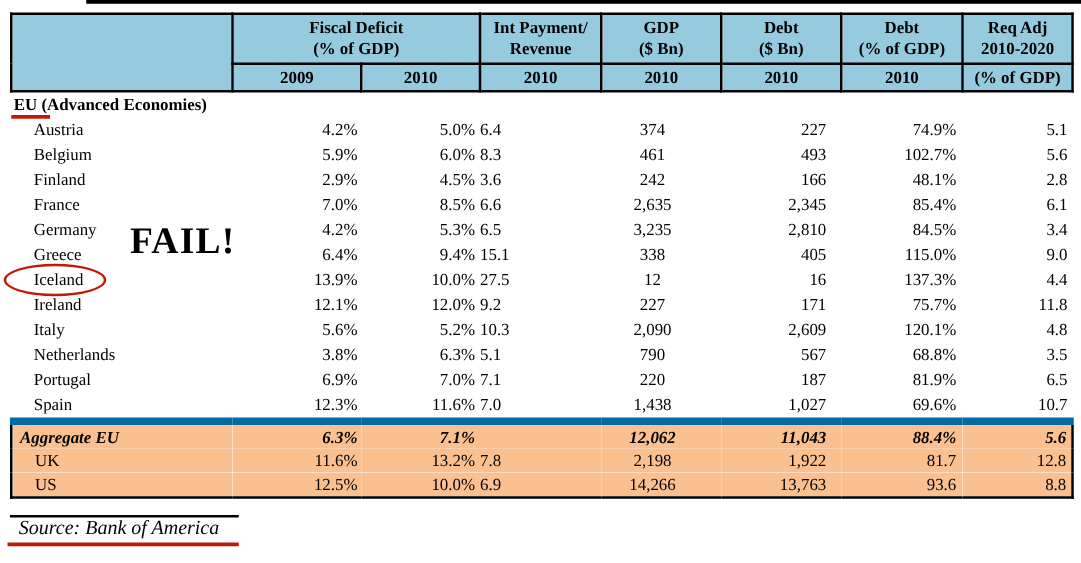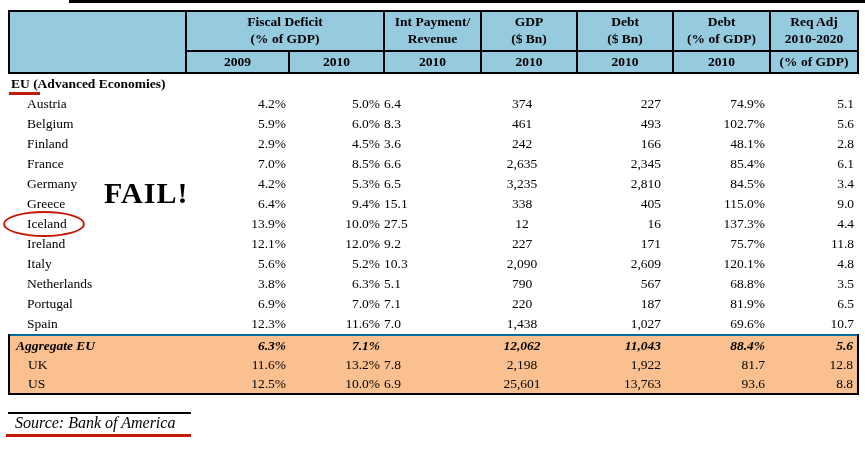--- a/index.html
+++ b/index.html
@@ -19,21 +19,21 @@
   tr.section-row td{font-weight:bold;padding-left:2px;}
   td.country{padding-left:18px;text-align:left;}
   td.fd09{text-align:right;padding-right:3px;}
   td.fd10{text-align:right;padding-right:4px;}
   td.intpay{padding-right:15px;}
   td.gdp{text-align:center;padding-right:14px;}
   td.debt{text-align:right;padding-right:12px;}
   td.debtpct{text-align:right;padding-right:5px;}
   td.reqadj{text-align:right;padding-right:4px;}
   tbody.summary td{background:#FAC090;height:19px;}
-  tbody.summary tr:first-child td{border-top:2px solid #0369a1;}
+  tbody.summary tr:first-child td{border-top:6px solid #0369a1;}
   tbody.summary tr:last-child td{border-bottom:2px solid #000;}
   tbody.summary td:first-child{border-left:2px solid #000;}
   tbody.summary td:last-child{border-right:2px solid #000;}
   tbody.summary tr.agg td{font-weight:bold;font-style:italic;}
   tbody.summary tr.agg td.country{padding-left:6px;}
 
   .fail{position:absolute;left:104px;top:176px;font-size:30px;font-weight:bold;letter-spacing:1px;}
   .ellipse{position:absolute;left:3px;top:211px;width:82px;height:26px;border:2px solid #C21807;border-radius:50%;box-sizing:border-box;}
   .eu-underline{position:absolute;left:9px;top:92px;width:31px;height:3px;background:#C21807;}
   .src-topline{position:absolute;left:8px;top:412px;width:183px;height:2px;background:#000;}
@@ -240,21 +240,21 @@
         <td class="gdp">2,198</td>
         <td class="debt">1,922</td>
         <td class="debtpct">81.7</td>
         <td class="reqadj">12.8</td>
       </tr>
       <tr>
         <td class="country">US</td>
         <td class="fd09">12.5%</td>
         <td class="fd10">10.0%</td>
         <td class="intpay">6.9</td>
-        <td class="gdp">25,601</td>
+        <td class="gdp">14,266</td>
         <td class="debt">13,763</td>
         <td class="debtpct">93.6</td>
         <td class="reqadj">8.8</td>
       </tr>
     </tbody>
 </table>
 
 <div class="fail">FAIL!</div>
 <div class="ellipse"></div>
 <div class="eu-underline"></div>

